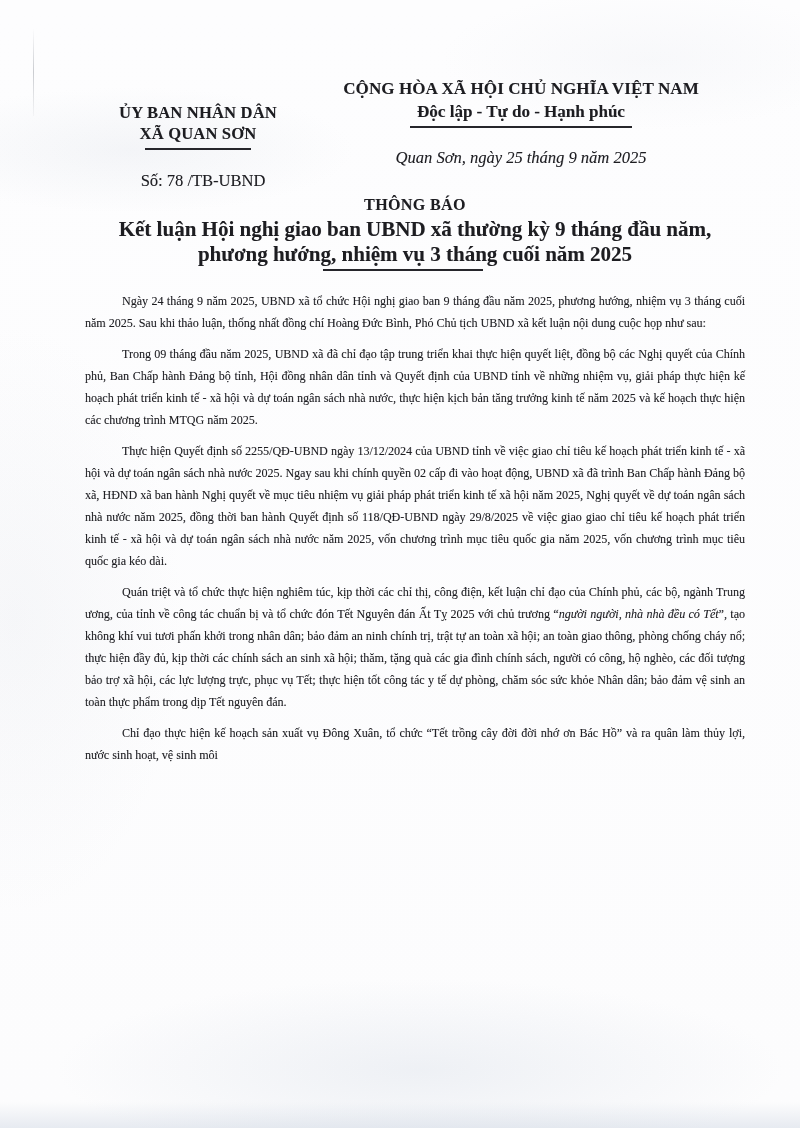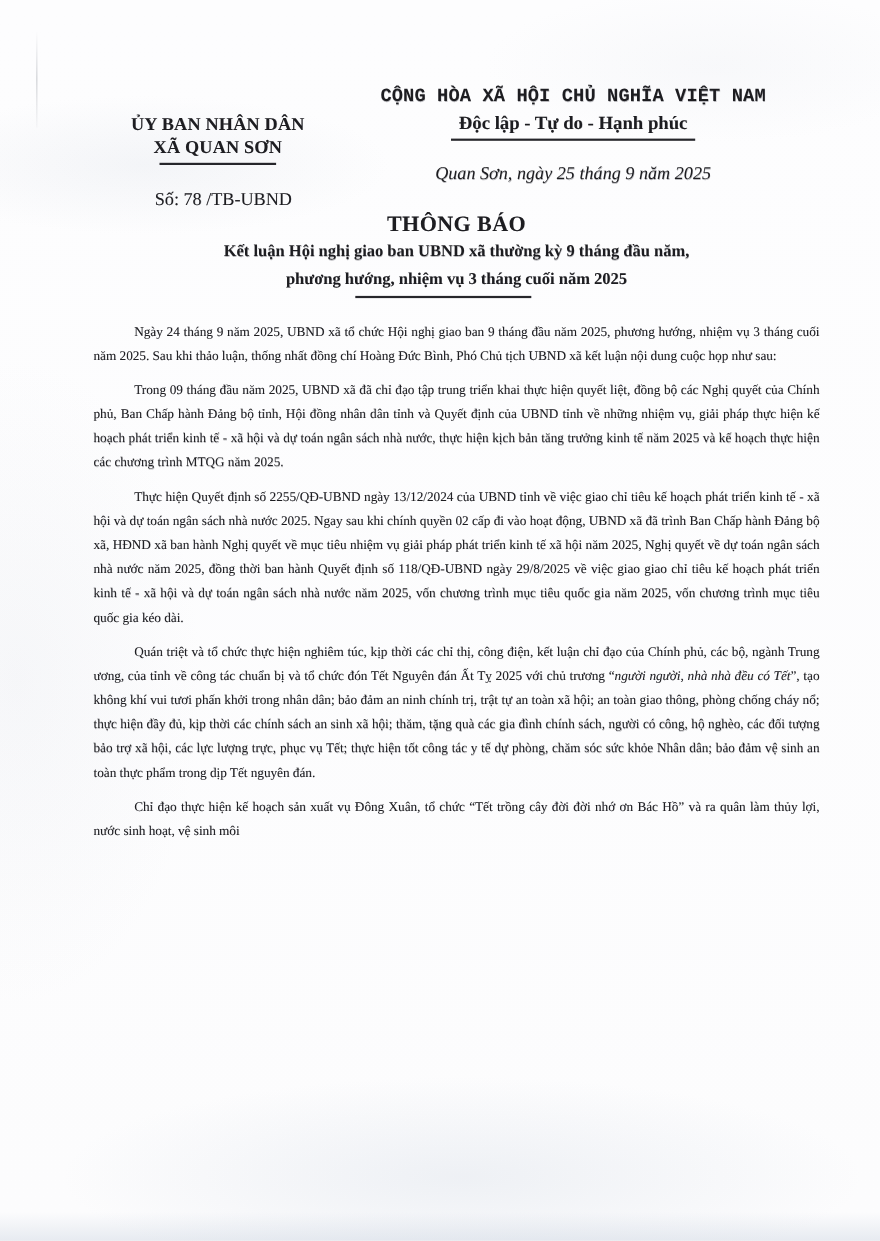--- a/index.html
+++ b/index.html
@@ -27,26 +27,26 @@
     background:linear-gradient(rgba(185,197,214,0),rgba(185,197,214,0.32));
   }
   .head-left{position:absolute;left:86px;top:78px;width:224px;text-align:center;margin-top:24px;}
   .head-right{position:absolute;left:316px;top:78px;width:410px;text-align:center;}
   .b{font-weight:bold;}
   .org{font-size:16.5px;line-height:21px;letter-spacing:0.2px;}
   .rule{height:2px;background:#26262b;}
   .rule-left{width:106px;margin:4px auto 0;}
   .rule-right{width:222px;margin:3px auto 0;}
   .docnum{margin-top:21px;font-size:16.5px;text-align:center;padding-left:10px;}
-  .national{font-size:17px;line-height:22px;letter-spacing:0.1px;font-family:Liberation Mono, monospace;}
+  .national{font-size:17px;line-height:22px;letter-spacing:0.1px;}
   .motto{font-size:17px;line-height:22px;margin-top:1px;}
   .date{margin-top:20px;font-size:16.5px;font-style:italic;}
   .title-block{position:absolute;left:85px;top:192px;width:660px;text-align:center;}
-  .t1{font-size:20px;line-height:25px;letter-spacing:0.4px;}
-  .t2{font-size:15px;line-height:25px;}
+  .t1{font-size:16px;line-height:25px;letter-spacing:0.4px;}
+  .t2{font-size:21px;line-height:25px;}
   .rule-title{width:160px;margin:2px auto 0;position:relative;left:-12px;}
   .body{
     position:absolute;left:85px;top:290px;width:660px;
     font-size:12px;line-height:22px;text-align:justify;
   }
   .body p{margin:0 0 9px;text-indent:37px;}
   .body p.heading{font-weight:bold;text-align:left;margin:3px 0 11px;}
   .it{font-style:italic;}
 </style>
 </head>

